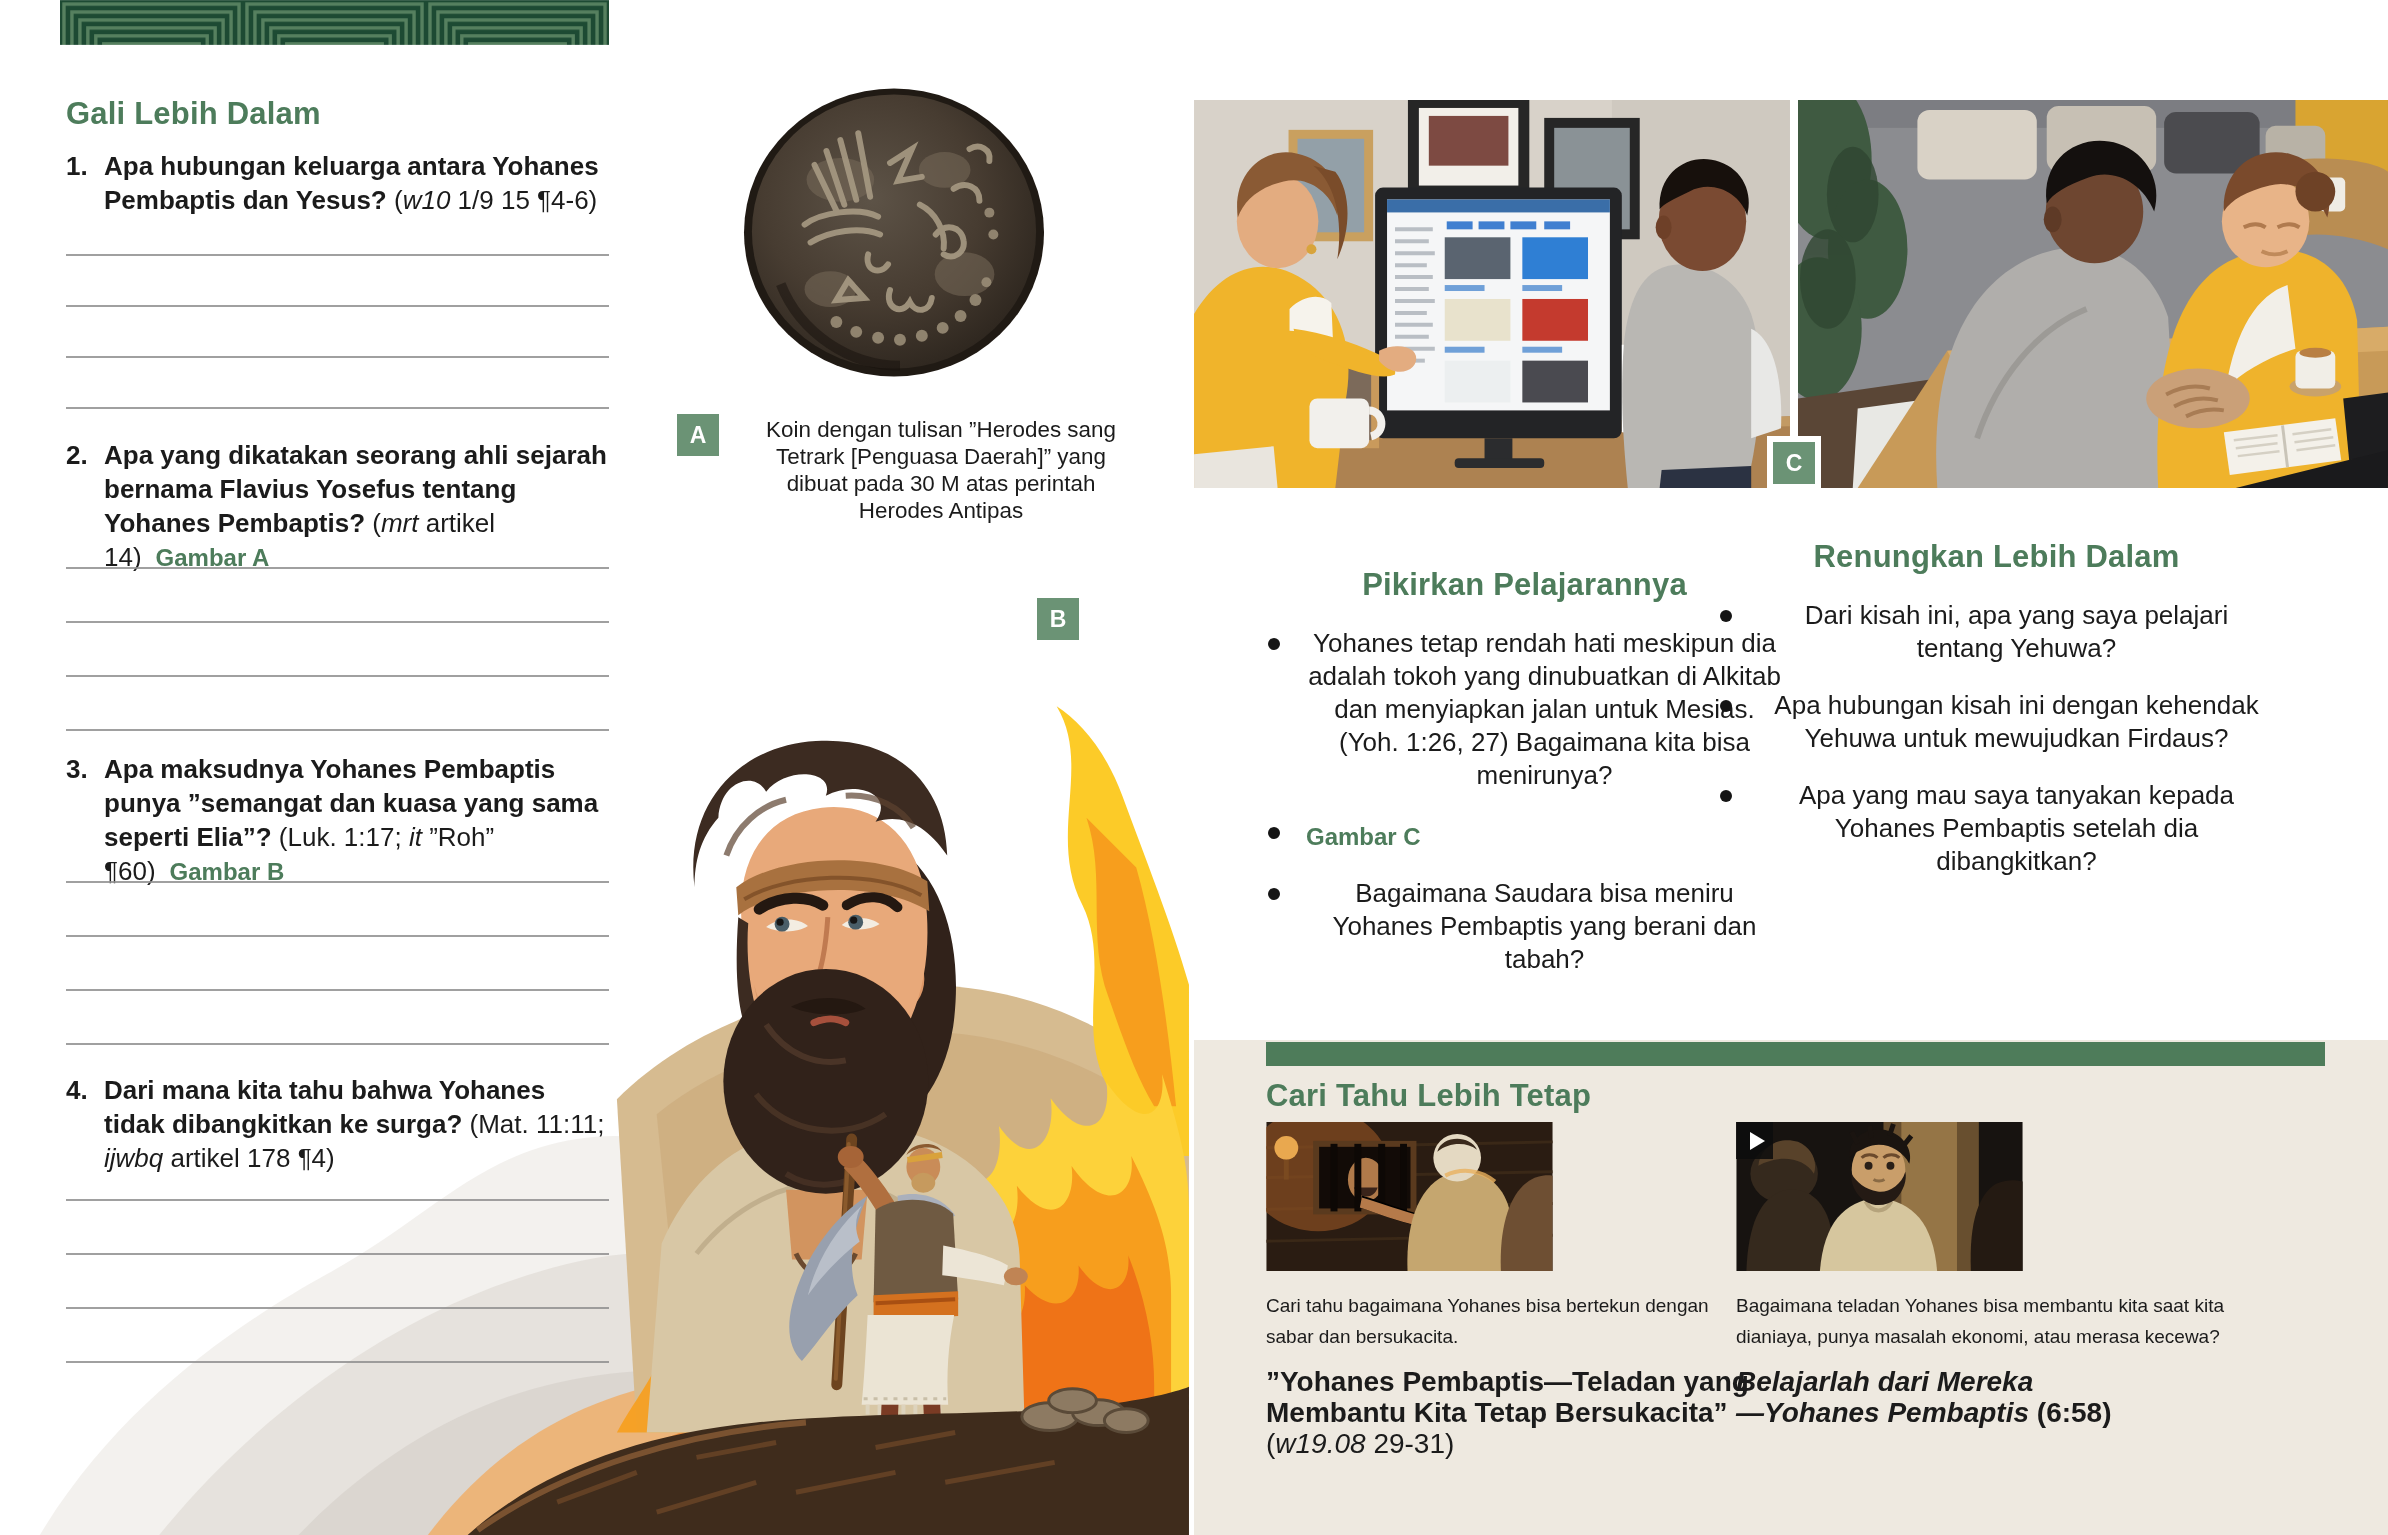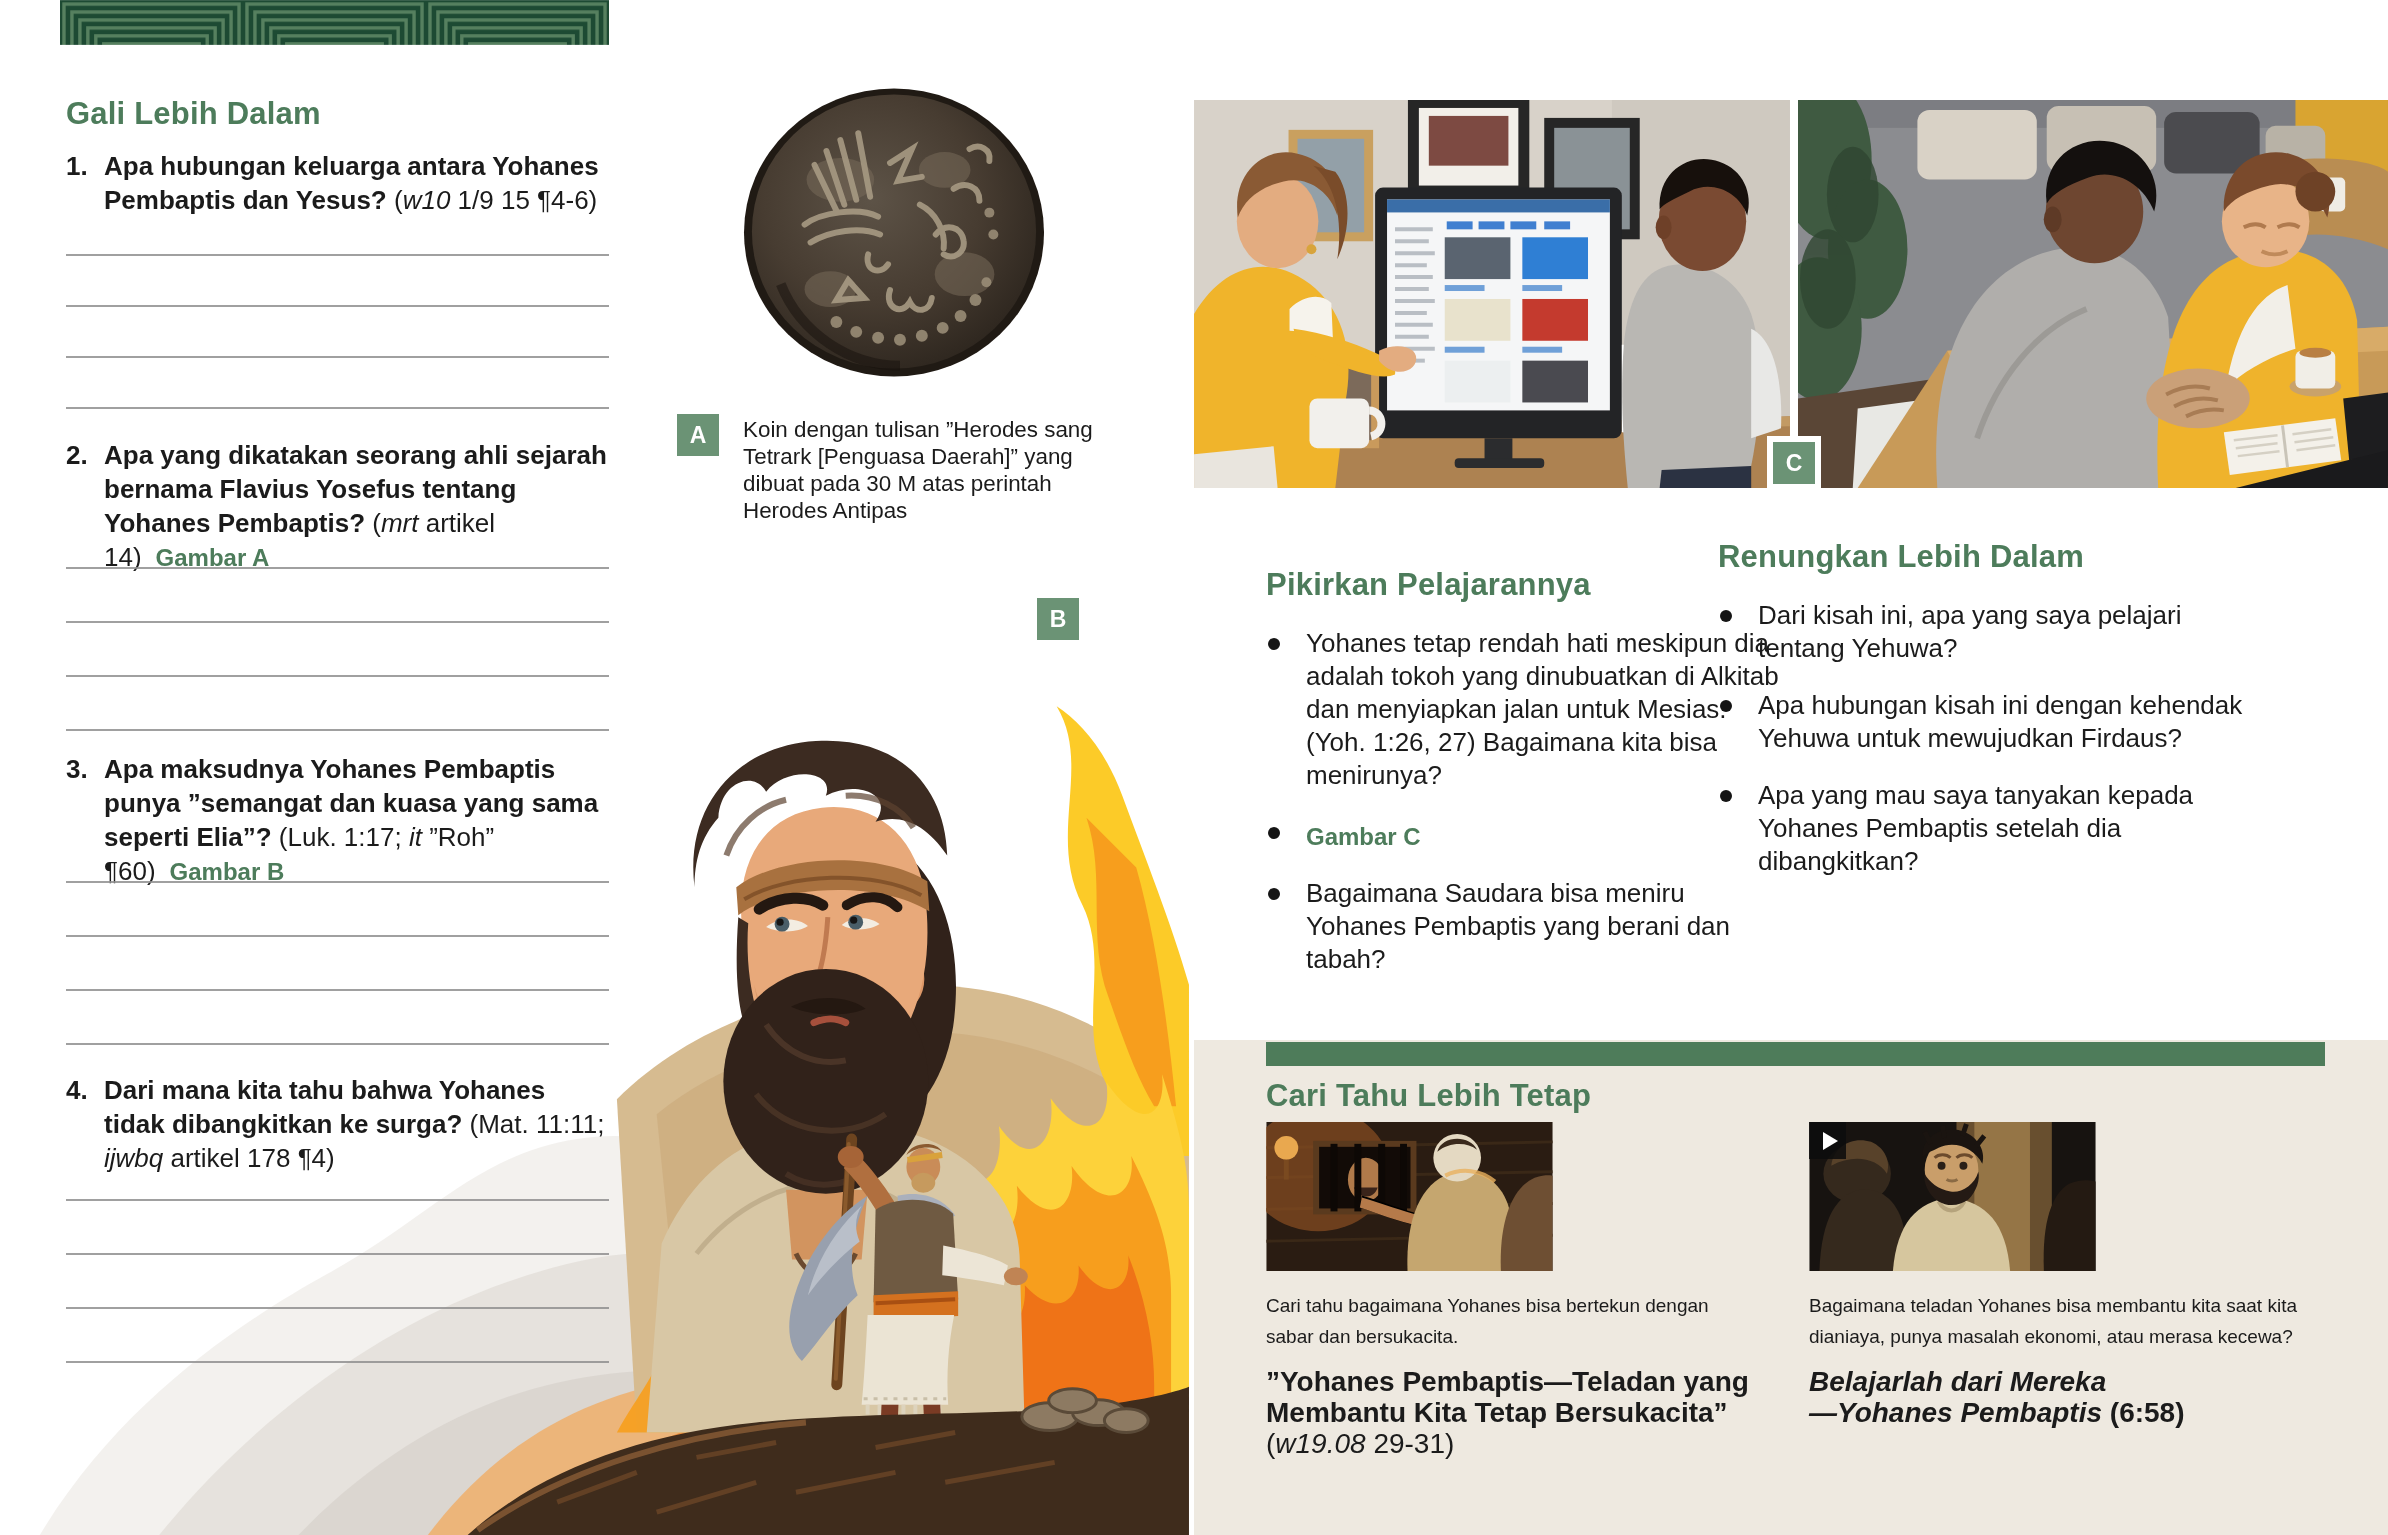--- a/index.html
+++ b/index.html
@@ -1,19 +1,19 @@
 <!DOCTYPE html>
 <html><head>
 <meta charset="utf-8">
 <style>
   html,body{margin:0;padding:0;background:#ffffff;}
   #canvas{position:relative;width:2388px;height:1535px;background:#ffffff;overflow:hidden;
           font-family:"Liberation Sans","DejaVu Sans",sans-serif;color:#1b1b1b;}
   .abs{position:absolute;}
-  .z2{z-index:2;}
+  .z2{z-index:2;text-align:center;}
   
   .sec-heading{font-size:31px;font-weight:700;color:#4d7c5b;letter-spacing:0.2px;}
   
   .question{position:absolute;left:66px;width:545px;display:flex;z-index:2;}
   .q-num{flex:none;width:38px;font-size:26px;line-height:34px;font-weight:700;}
   .q-body{font-size:26px;line-height:34px;}
   .q-text{font-weight:700;}
   .q-ref{font-weight:400;}
   .it{font-style:italic;}
   .fig-link{color:#4d7c5b;font-weight:700;font-size:24px;margin-left:14px;white-space:nowrap;cursor:pointer;}
@@ -39,21 +39,21 @@
   .bullet{display:flex;margin-bottom:24px;}
   .dot{flex:none;width:12px;height:12px;border-radius:50%;background:#151515;margin:11px 26px 0 2px;}
   .b-text{font-size:26px;line-height:33px;}
   .gambar-line{margin-top:4px;}
   
   #learnPanel{left:1194px;top:1040px;width:1194px;height:496px;background:#eee9e0;z-index:1;}
   #learnBar{left:1266px;top:1042px;width:1059px;height:24px;background:#4e7c5a;z-index:2;}
   #learnHeading{left:1266px;top:1078px;z-index:2;}
   .learn-item{position:absolute;top:1122px;z-index:2;}
   #learn1{left:1266px;width:498px;}
-  #learn2{left:1809px;width:542px;}
+  #learn2{left:1736px;width:542px;}
   .thumb{width:287px;height:149px;position:relative;overflow:hidden;cursor:pointer;}
   .learn-desc{font-size:19px;line-height:31px;margin-top:19px;}
   #learn1 .learn-desc{width:468px;}
   #learn2 .learn-desc{width:525px;}
   .learn-title{font-size:28px;line-height:31px;font-weight:700;margin-top:14px;}
   .tref{font-weight:400;}
   .play{position:absolute;left:0;top:0;width:37px;height:37px;background:rgba(12,12,12,.88);
         display:flex;align-items:center;justify-content:center;}
   .play-tri{width:0;height:0;border-left:15px solid #fff;border-top:9px solid transparent;border-bottom:9px solid transparent;margin-left:5px;}
   

